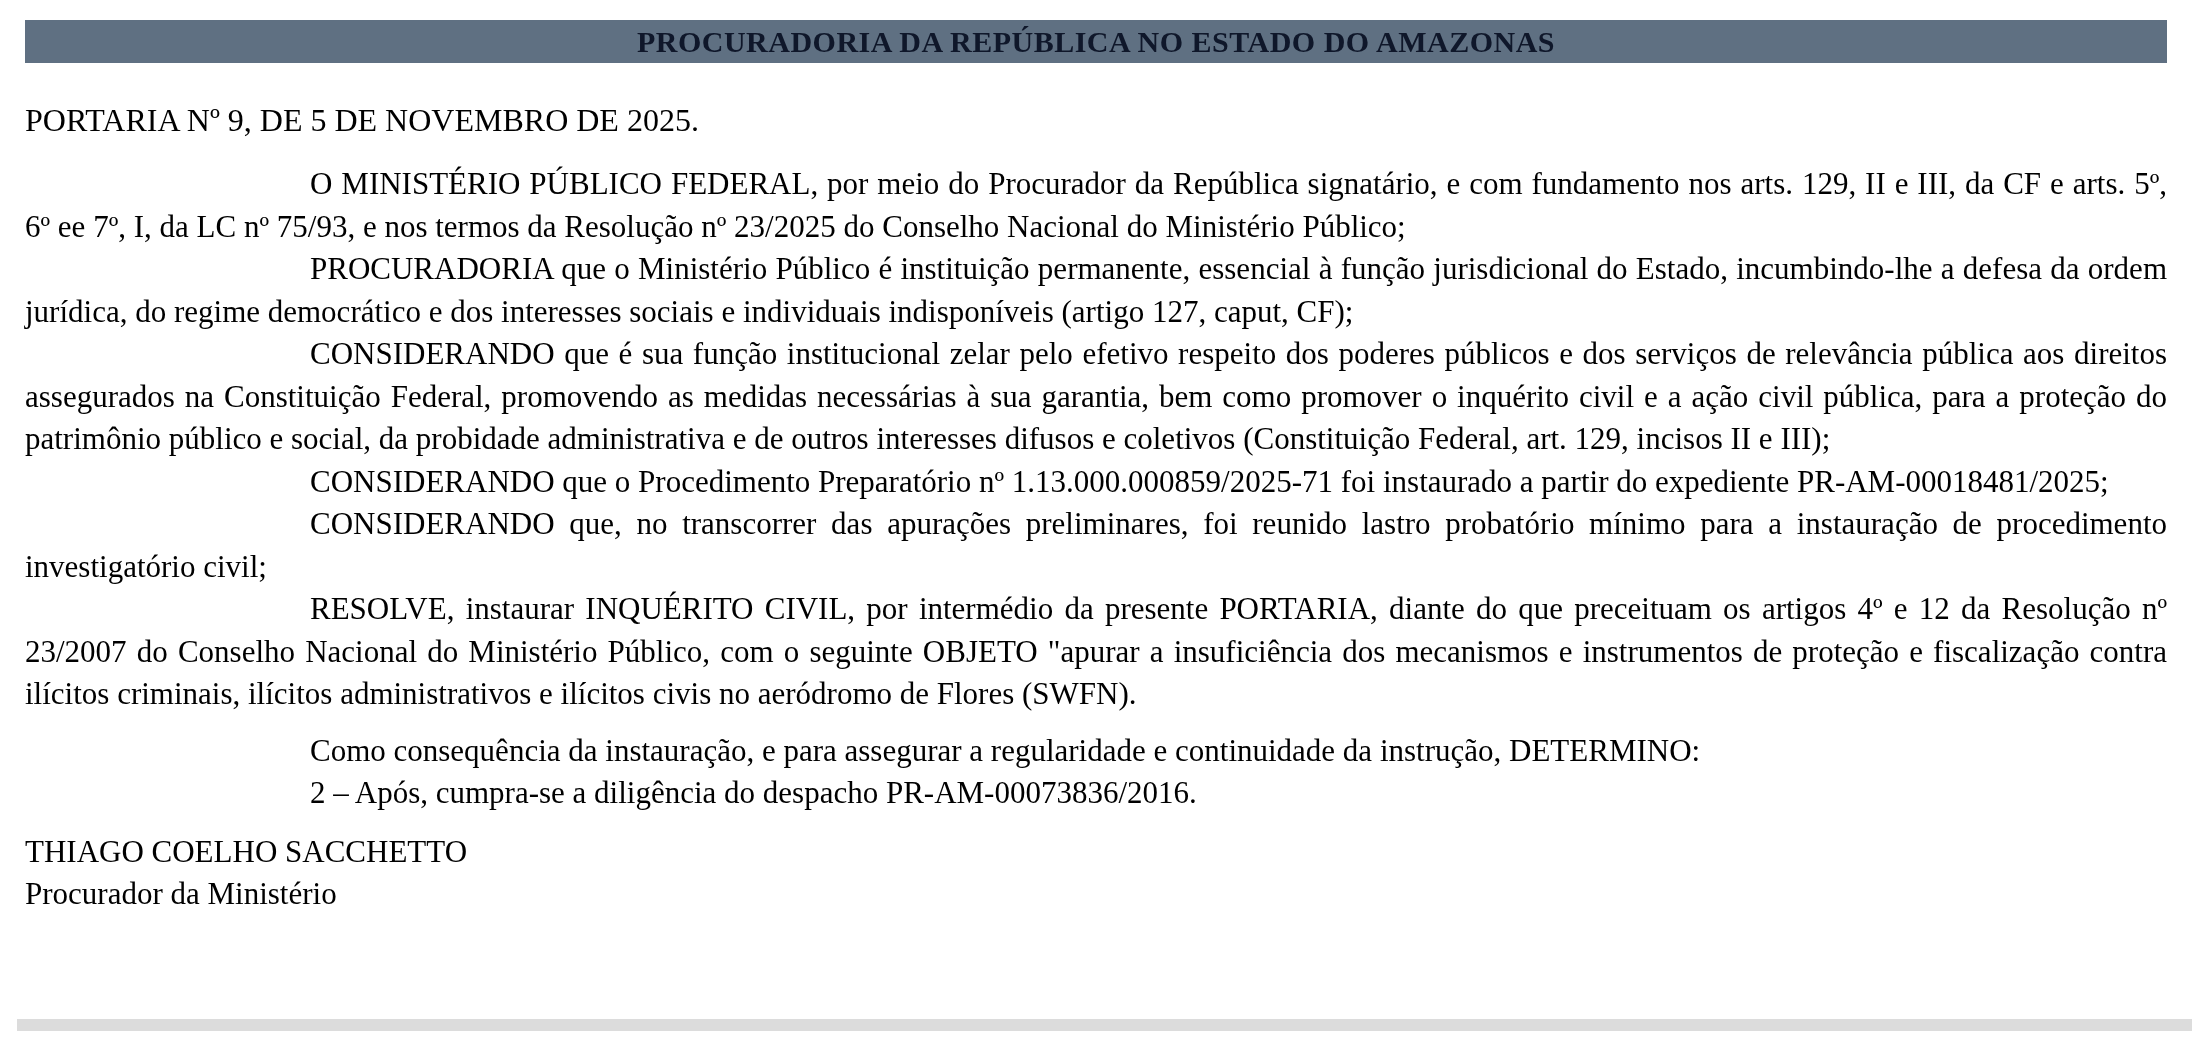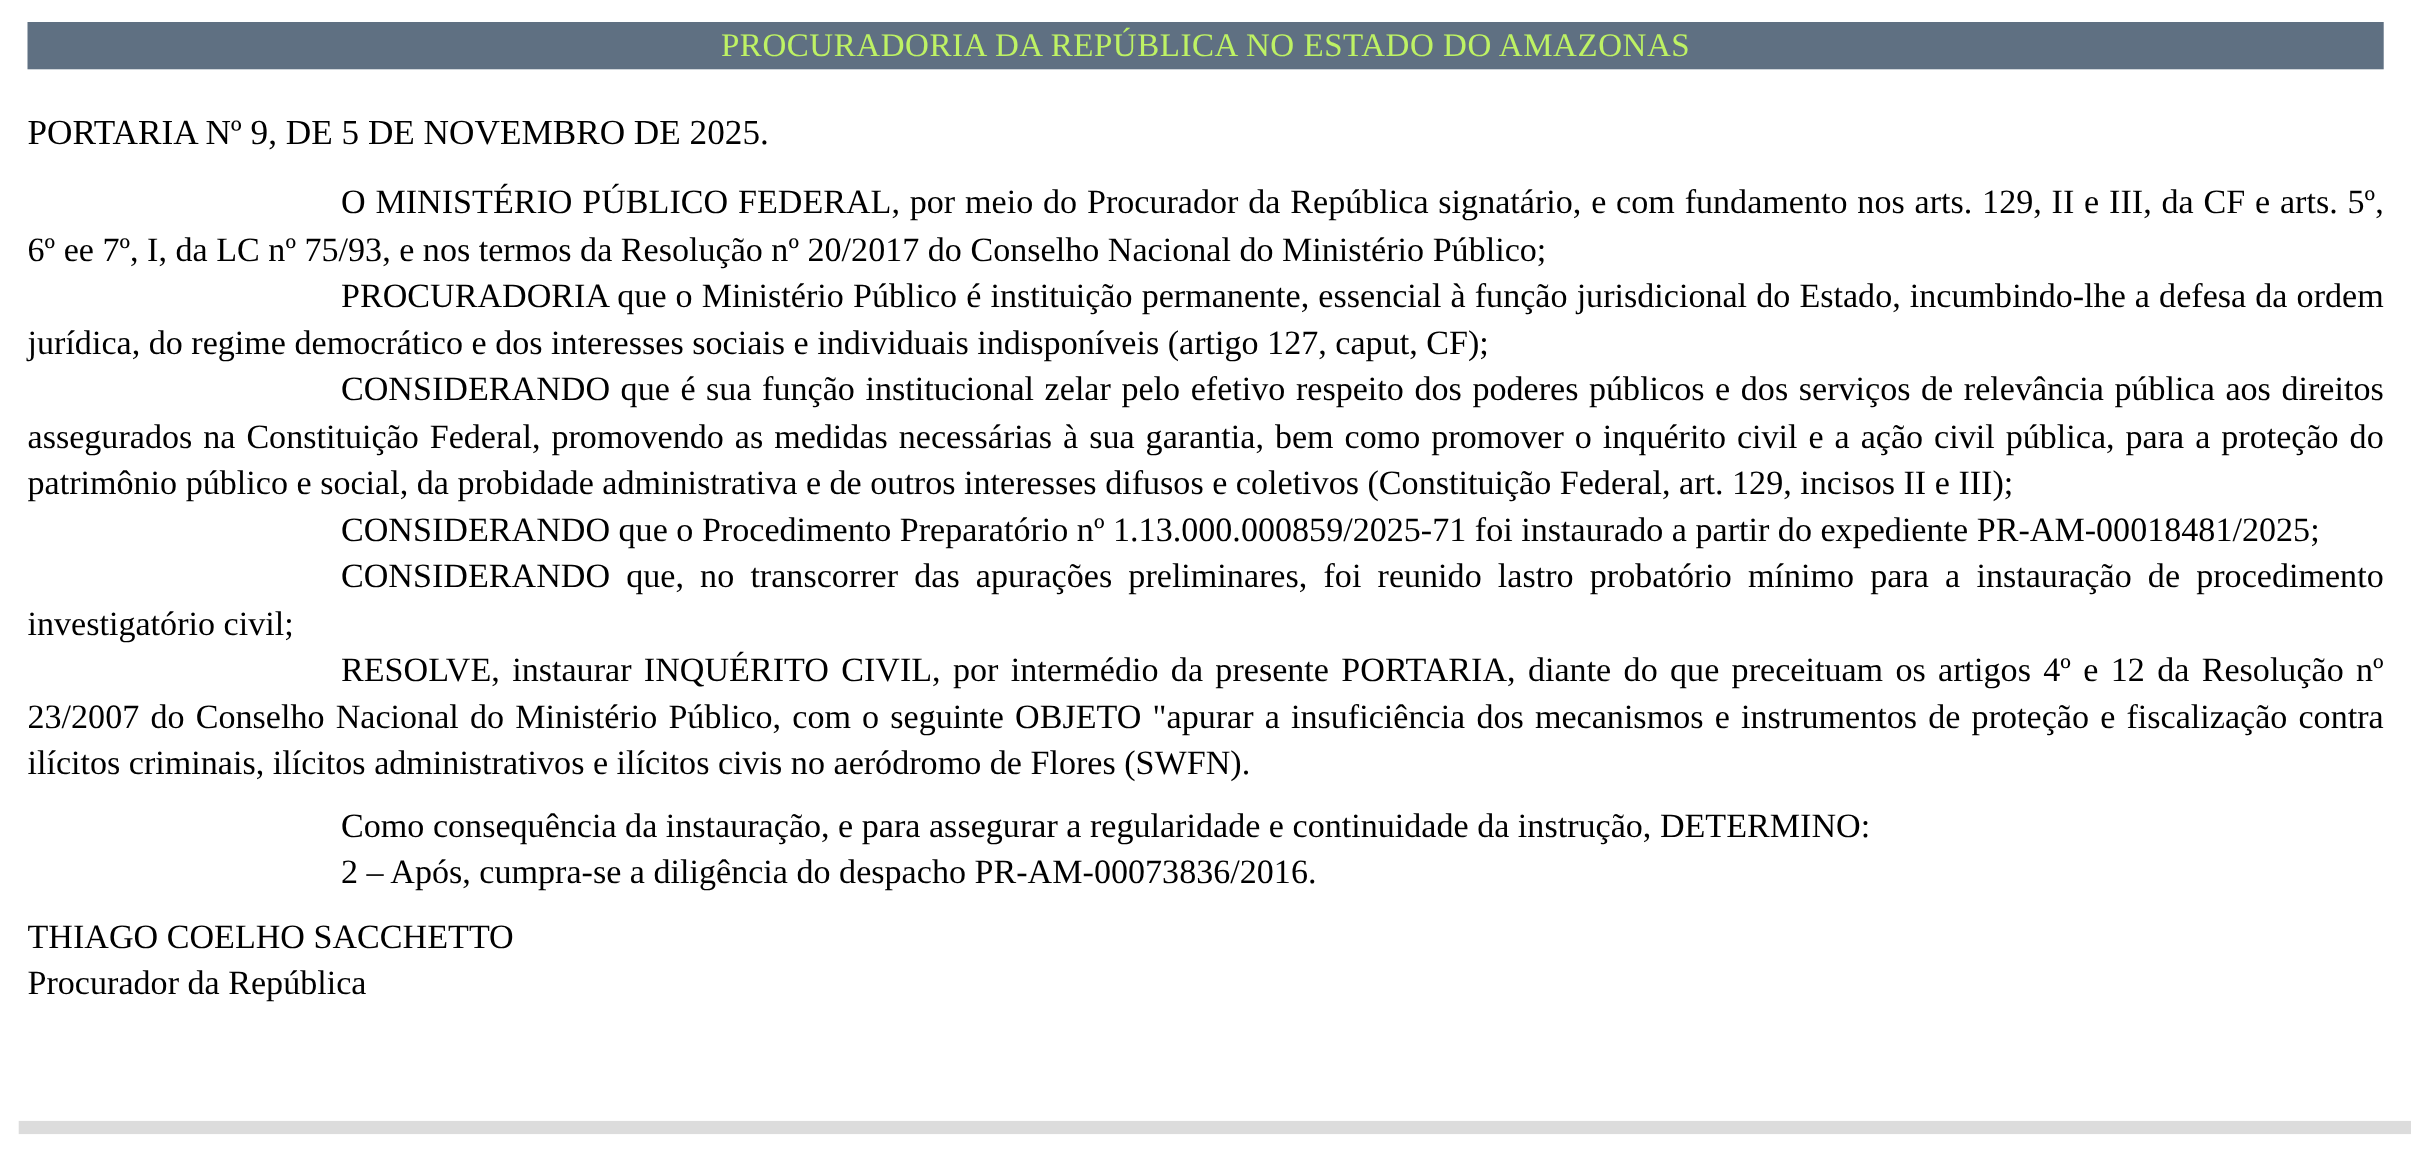--- a/index.html
+++ b/index.html
@@ -19,22 +19,22 @@
     padding: 20px 25px 0 25px;
   }
   .header-bar {
     height: 43px;
     background: #5f7082;
     display: flex;
     align-items: center;
     justify-content: center;
   }
   .header-bar .header-title {
-    color: #bef264;
-    font-weight: normal;
+    color: #0f172a;
+    font-weight: bold;
     font-size: 30px;
     letter-spacing: 0.5px;
     white-space: nowrap;
   }
   .doc-heading {
     font-size: 32px;
     line-height: 42px;
     margin: 36px 0 22px 0;
   }
   .body-par {
@@ -71,37 +71,37 @@
 <body>
 
 <div class="page">
 
   <div class="header-bar">
     <span class="header-title">PROCURADORIA DA REPÚBLICA NO ESTADO DO AMAZONAS</span>
   </div>
 
   <div class="doc-heading">PORTARIA Nº 9, DE 5 DE NOVEMBRO DE 2025.</div>
 
-  <p class="body-par">O MINISTÉRIO PÚBLICO FEDERAL, por meio do Procurador da República signatário, e com fundamento nos arts. 129, II e III, da CF e arts. 5º, 6º ee 7º, I, da LC nº 75/93, e nos termos da Resolução nº 20/2017 do Conselho Nacional do Ministério Público;</p>
+  <p class="body-par">O MINISTÉRIO PÚBLICO FEDERAL, por meio do Procurador da República signatário, e com fundamento nos arts. 129, II e III, da CF e arts. 5º, 6º ee 7º, I, da LC nº 75/93, e nos termos da Resolução nº 23/2025 do Conselho Nacional do Ministério Público;</p>
 
   <p class="body-par">PROCURADORIA que o Ministério Público é instituição permanente, essencial à função jurisdicional do Estado, incumbindo-lhe a defesa da ordem jurídica, do regime democrático e dos interesses sociais e individuais indisponíveis (artigo 127, caput, CF);</p>
 
   <p class="body-par">CONSIDERANDO que é sua função institucional zelar pelo efetivo respeito dos poderes públicos e dos serviços de relevância pública aos direitos assegurados na Constituição Federal, promovendo as medidas necessárias à sua garantia, bem como promover o inquérito civil e a ação civil pública, para a proteção do patrimônio público e social, da probidade administrativa e de outros interesses difusos e coletivos (Constituição Federal, art. 129, incisos II e III);</p>
 
   <p class="body-par">CONSIDERANDO que o Procedimento Preparatório nº 1.13.000.000859/2025-71 foi instaurado a partir do expediente PR-AM-00018481/2025;</p>
 
   <p class="body-par">CONSIDERANDO que, no transcorrer das apurações preliminares, foi reunido lastro probatório mínimo para a instauração de procedimento investigatório civil;</p>
 
   <p class="body-par">RESOLVE, instaurar INQUÉRITO CIVIL, por intermédio da presente PORTARIA, diante do que preceituam os artigos 4º e 12 da Resolução nº 23/2007 do Conselho Nacional do Ministério Público, com o seguinte OBJETO "apurar a insuficiência dos mecanismos e instrumentos de proteção e fiscalização contra ilícitos criminais, ilícitos administrativos e ilícitos civis no aeródromo de Flores (SWFN).</p>
 
   <div class="determination">
     <p>Como consequência da instauração, e para assegurar a regularidade e continuidade da instrução, DETERMINO:</p>
     <p>2 – Após, cumpra-se a diligência do despacho PR-AM-00073836/2016.</p>
   </div>
 
   <div class="signature">
     <div>THIAGO COELHO SACCHETTO</div>
-    <div>Procurador da República</div>
+    <div>Procurador da Ministério</div>
   </div>
 
 </div>
 
 <div class="footer-bar"></div>
 
 </body></html>

